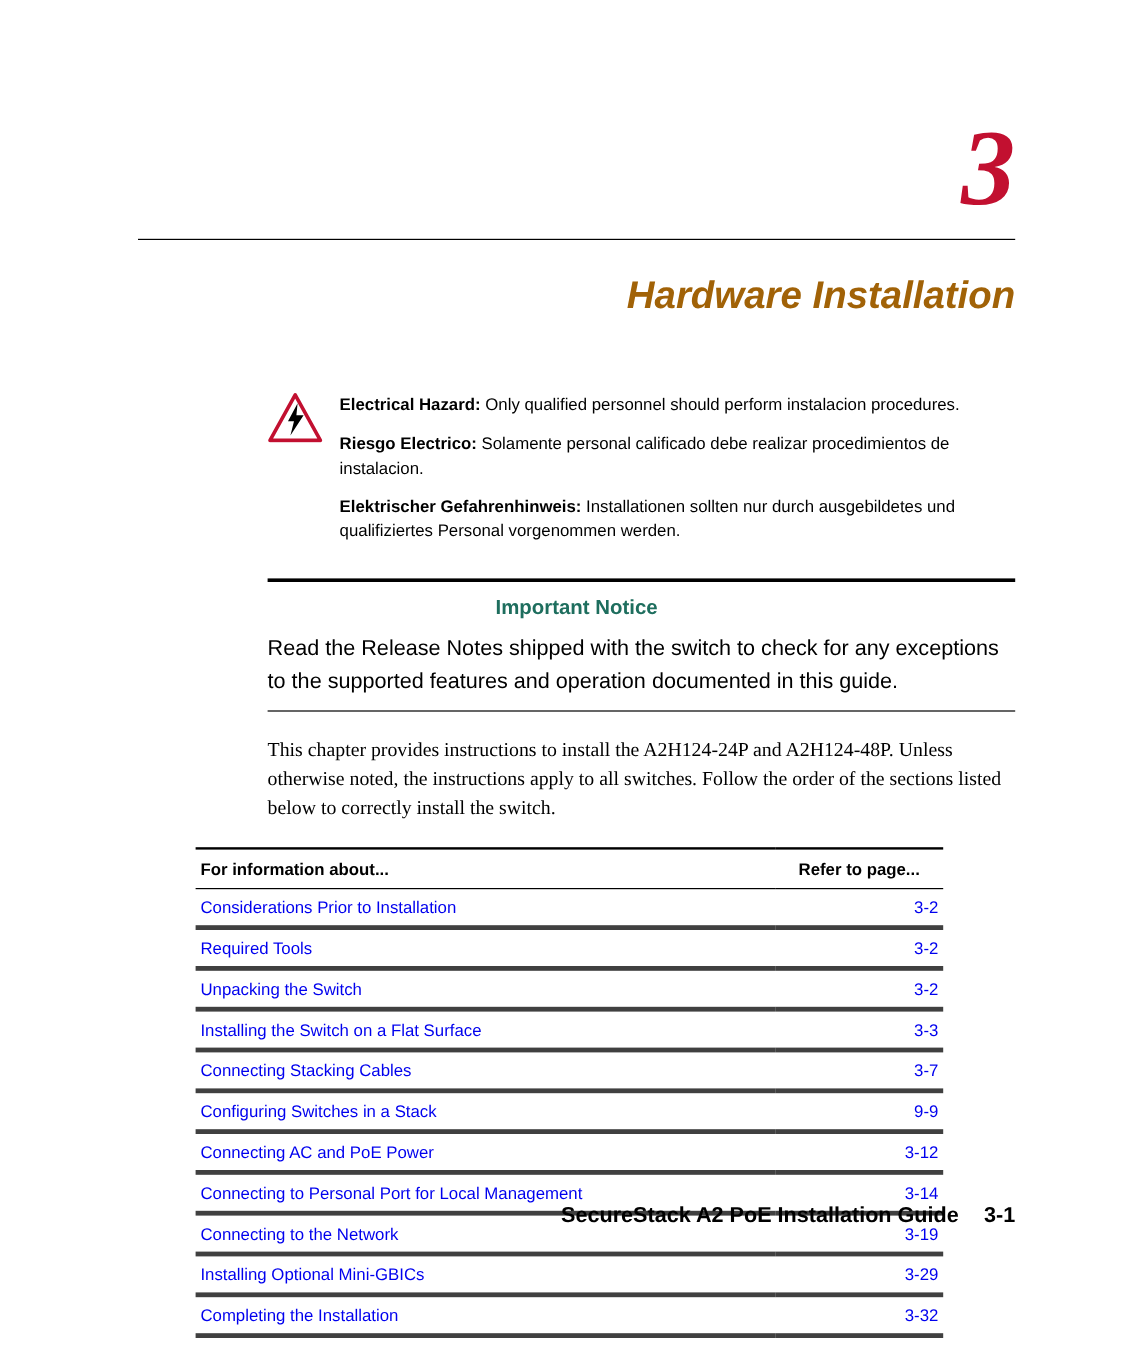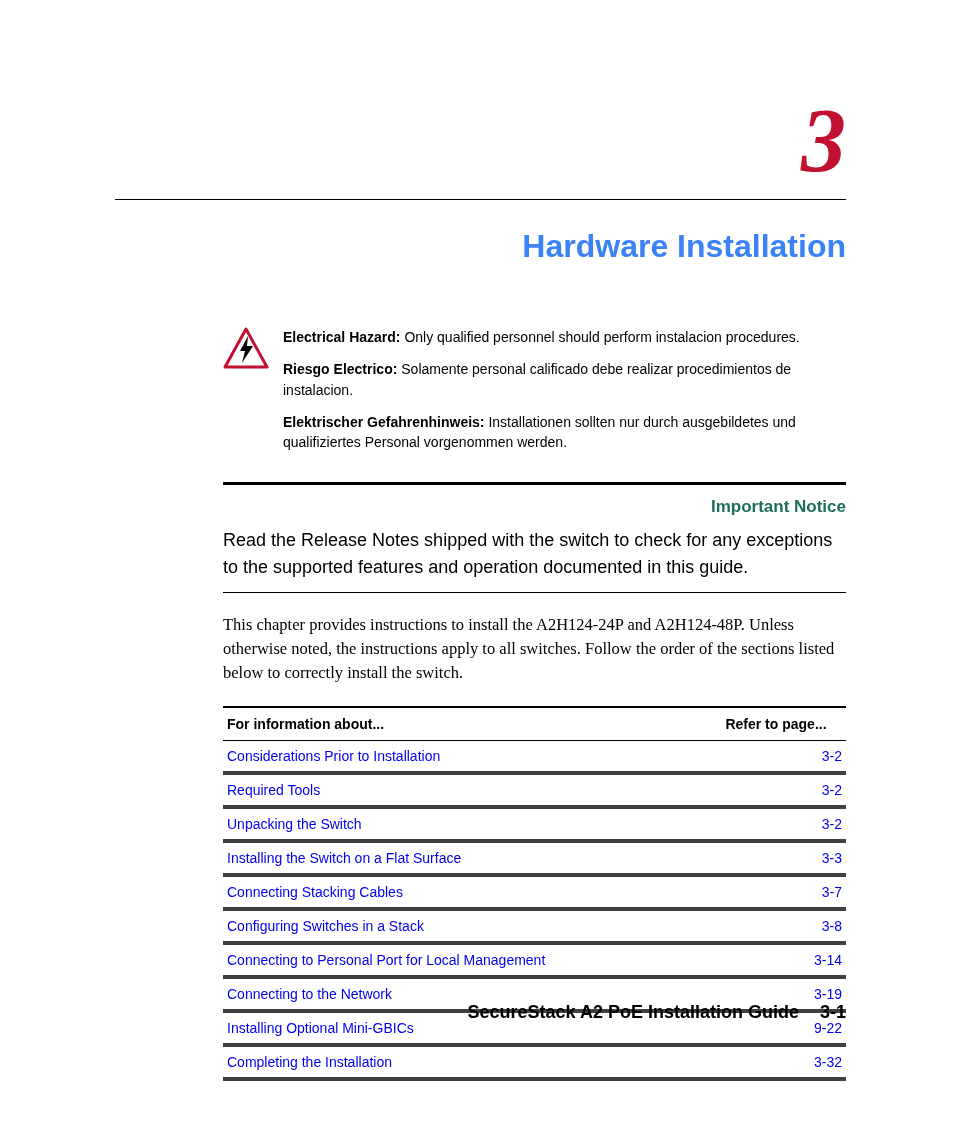--- a/index.html
+++ b/index.html
@@ -26,21 +26,22 @@
   .top-rule {
     border: none;
     border-top: 1.5px solid #000;
     margin-bottom: 28px;
   }
   .chapter-title {
     text-align: right;
     font-family: Arial, Helvetica, sans-serif;
     font-size: 32px;
     font-weight: bold;
-    color: #3b82f6;
+    font-style: italic;
+    color: #a16207;
     margin-bottom: 62px;
   }
   .hazard-block {
     display: flex;
     align-items: flex-start;
     gap: 14px;
     margin-left: 108px;
     margin-bottom: 18px;
   }
   .hazard-icon-wrap { flex: 0 0 46px; }
@@ -54,40 +55,40 @@
     margin-bottom: 12px;
   }
   .notice-rule-bottom {
     border: none;
     border-top: 1px solid #000;
     margin-left: 108px;
     margin-top: 12px;
     margin-bottom: 20px;
   }
   .notice-title {
-    text-align: right;
+    text-align: center;
     color: #1e6e5e;
     font-weight: bold;
     font-size: 17px;
     margin-bottom: 10px;
   }
   .notice-body {
     margin-left: 108px;
     font-size: 18px;
     line-height: 1.45;
   }
   .intro-para {
     margin-left: 108px;
     font-family: "Palatino Linotype", "Book Antiqua", Palatino, serif;
     font-size: 16.5px;
     line-height: 1.45;
     margin-bottom: 22px;
   }
   .toc-table {
-    margin-left: 108px;
+    margin-left: 48px;
     width: calc(100% - 108px);
     border-collapse: collapse;
     font-size: 14px;
   }
   .toc-table thead tr { border-top: 2px solid #000; border-bottom: 1px solid #000; }
   .toc-table th {
     text-align: left;
     font-weight: bold;
     padding: 8px 4px;
   }
@@ -162,33 +163,37 @@
     <tr>
       <td><a href="#" class="toc-link">Installing the Switch on a Flat Surface</a></td>
       <td><a href="#" class="toc-link">3-3</a></td>
     </tr>
     <tr>
       <td><a href="#" class="toc-link">Connecting Stacking Cables</a></td>
       <td><a href="#" class="toc-link">3-7</a></td>
     </tr>
     <tr>
       <td><a href="#" class="toc-link">Configuring Switches in a Stack</a></td>
-      <td><a href="#" class="toc-link">3-8</a></td>
+      <td><a href="#" class="toc-link">9-9</a></td>
+    </tr>
+    <tr>
+      <td><a href="#" class="toc-link">Connecting AC and PoE Power</a></td>
+      <td><a href="#" class="toc-link">3-12</a></td>
     </tr>
     <tr>
       <td><a href="#" class="toc-link">Connecting to Personal Port for Local Management</a></td>
       <td><a href="#" class="toc-link">3-14</a></td>
     </tr>
     <tr>
       <td><a href="#" class="toc-link">Connecting to the Network</a></td>
       <td><a href="#" class="toc-link">3-19</a></td>
     </tr>
     <tr>
       <td><a href="#" class="toc-link">Installing Optional Mini-GBICs</a></td>
-      <td><a href="#" class="toc-link">9-22</a></td>
+      <td><a href="#" class="toc-link">3-29</a></td>
     </tr>
     <tr>
       <td><a href="#" class="toc-link">Completing the Installation</a></td>
       <td><a href="#" class="toc-link">3-32</a></td>
     </tr>
   </tbody>
 </table>
 
 <div class="footer">
   <span>SecureStack A2 PoE Installation Guide</span>

